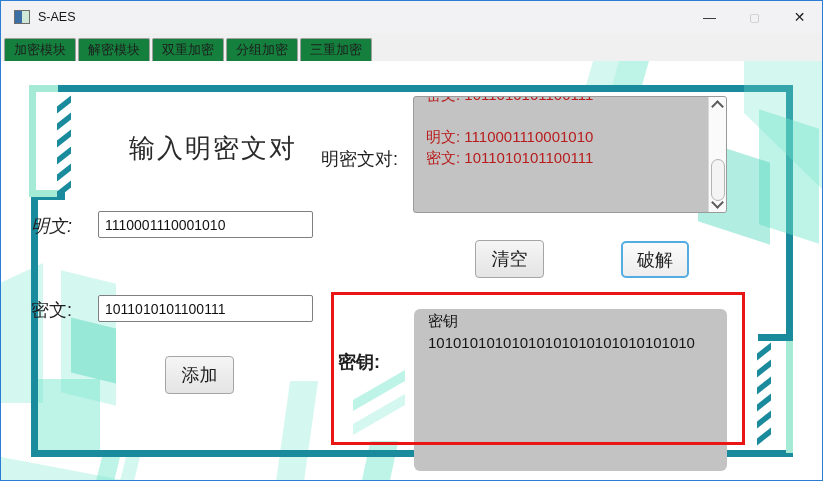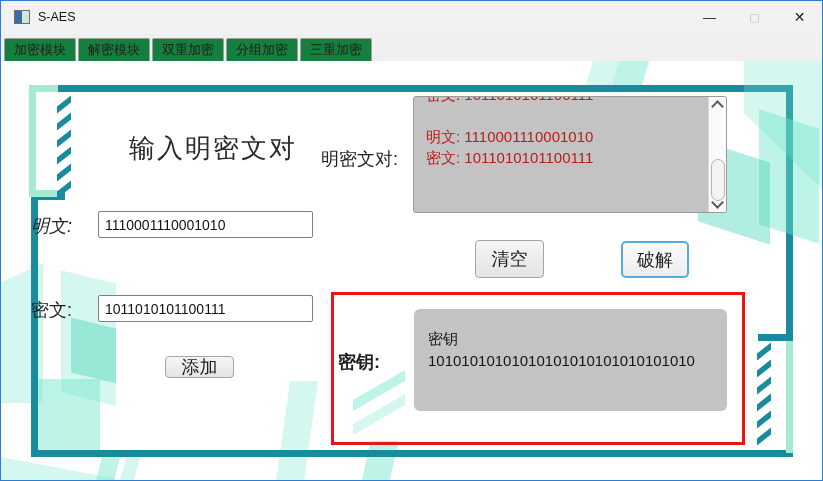--- a/index.html
+++ b/index.html
@@ -55,32 +55,32 @@
   .chev{width:7px;height:7px;border-left:2px solid #5a5a5a;border-top:2px solid #5a5a5a;
         position:absolute;left:4px;}
   .chev.up{top:5px;transform:rotate(45deg);}
   .chev.down{bottom:5px;transform:rotate(225deg);}
   .thumb{position:absolute;left:2px;top:62px;width:12px;height:40px;background:#f4f4f4;
          border:1px solid #b3b3b3;border-radius:7px;}
 
   .btn{position:absolute;display:flex;align-items:center;justify-content:center;
        background:linear-gradient(#f5f5f5,#e4e4e4);border:1px solid #a5a5a5;border-radius:4px;
        font-size:18px;color:#1e1e1e;z-index:5;box-sizing:border-box;}
-  .btn-add{left:164px;top:355px;width:69px;height:22px;font-family:Liberation Mono, monospace;}
+  .btn-add{left:164px;top:355px;width:69px;height:38px;font-family:Liberation Mono, monospace;}
   .btn-clear{left:450px;top:239px;width:69px;height:38px;margin-left:24px;}
   .btn-crack{left:620px;top:240px;width:68px;height:37px;border:2px solid #53ade2;
              background:linear-gradient(#fbfbfb,#ededed);border-radius:5px;}
 
   .field{position:absolute;width:201px;height:25px;border:1px solid #7f7f7f;border-radius:2px;
          font-size:14px;color:#111;padding:0 6px;z-index:5;font-family:inherit;background:#fff;box-sizing:content-box;}
 
   .red-rect{position:absolute;left:330px;top:291px;width:408px;height:147px;
             border:3px solid #ea1515;z-index:6;}
-  .keybox{position:absolute;left:413px;top:308px;width:313px;height:102px;background:#c3c3c3;
-          border-radius:6px;z-index:5;padding:19px 14px;box-sizing:border-box;
+  .keybox{position:absolute;left:413px;top:308px;width:313px;height:162px;background:#c3c3c3;
+          border-radius:6px;z-index:5;padding:1px 14px;box-sizing:border-box;
           font-size:15px;line-height:22px;color:#141414;}
 </style>
 </head>
 <body>
 
 <div class="screen">
 
   <div class="titlebar">
     <div class="app-icon">
       <div class="half-l"></div>

